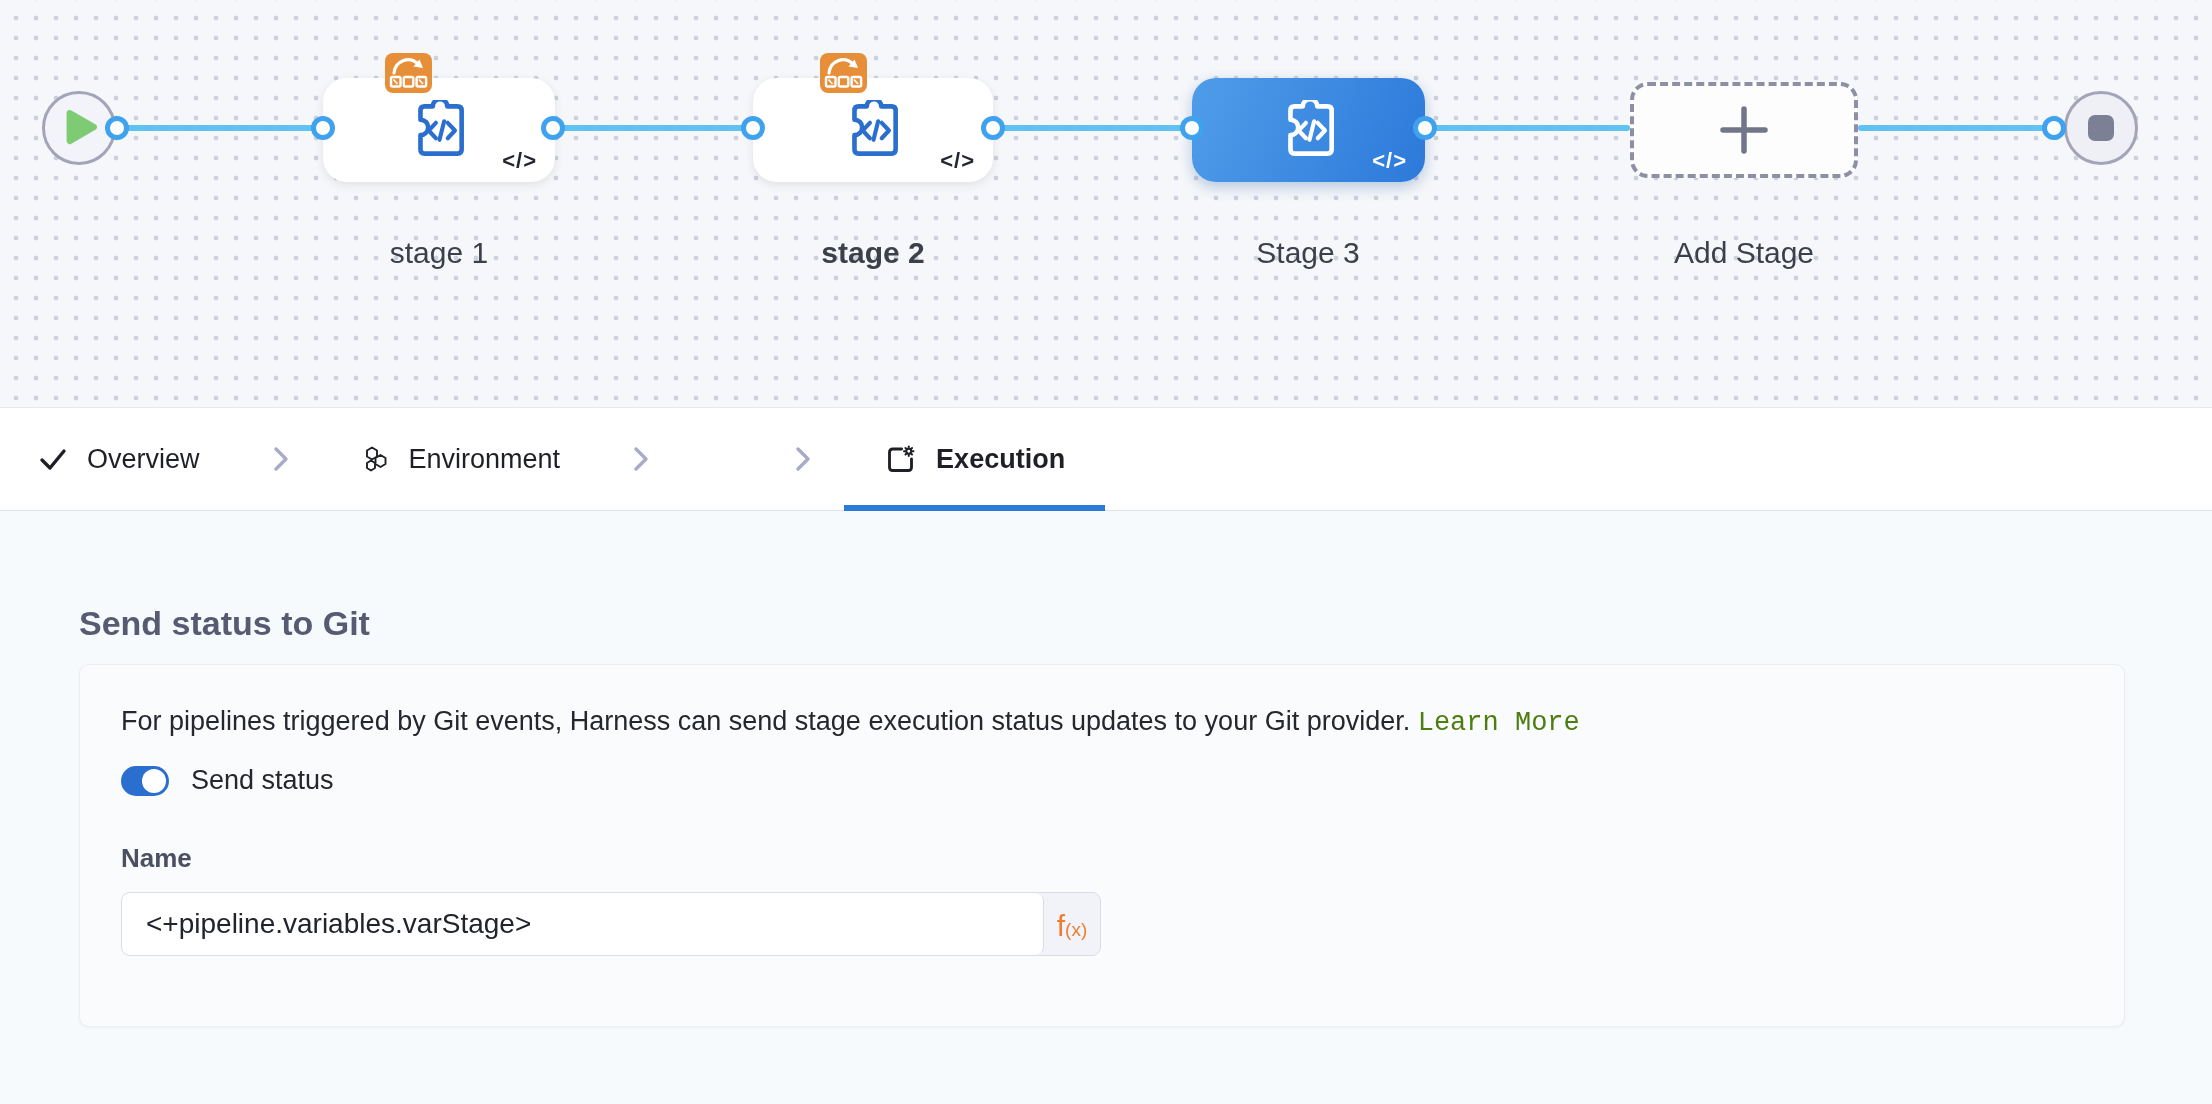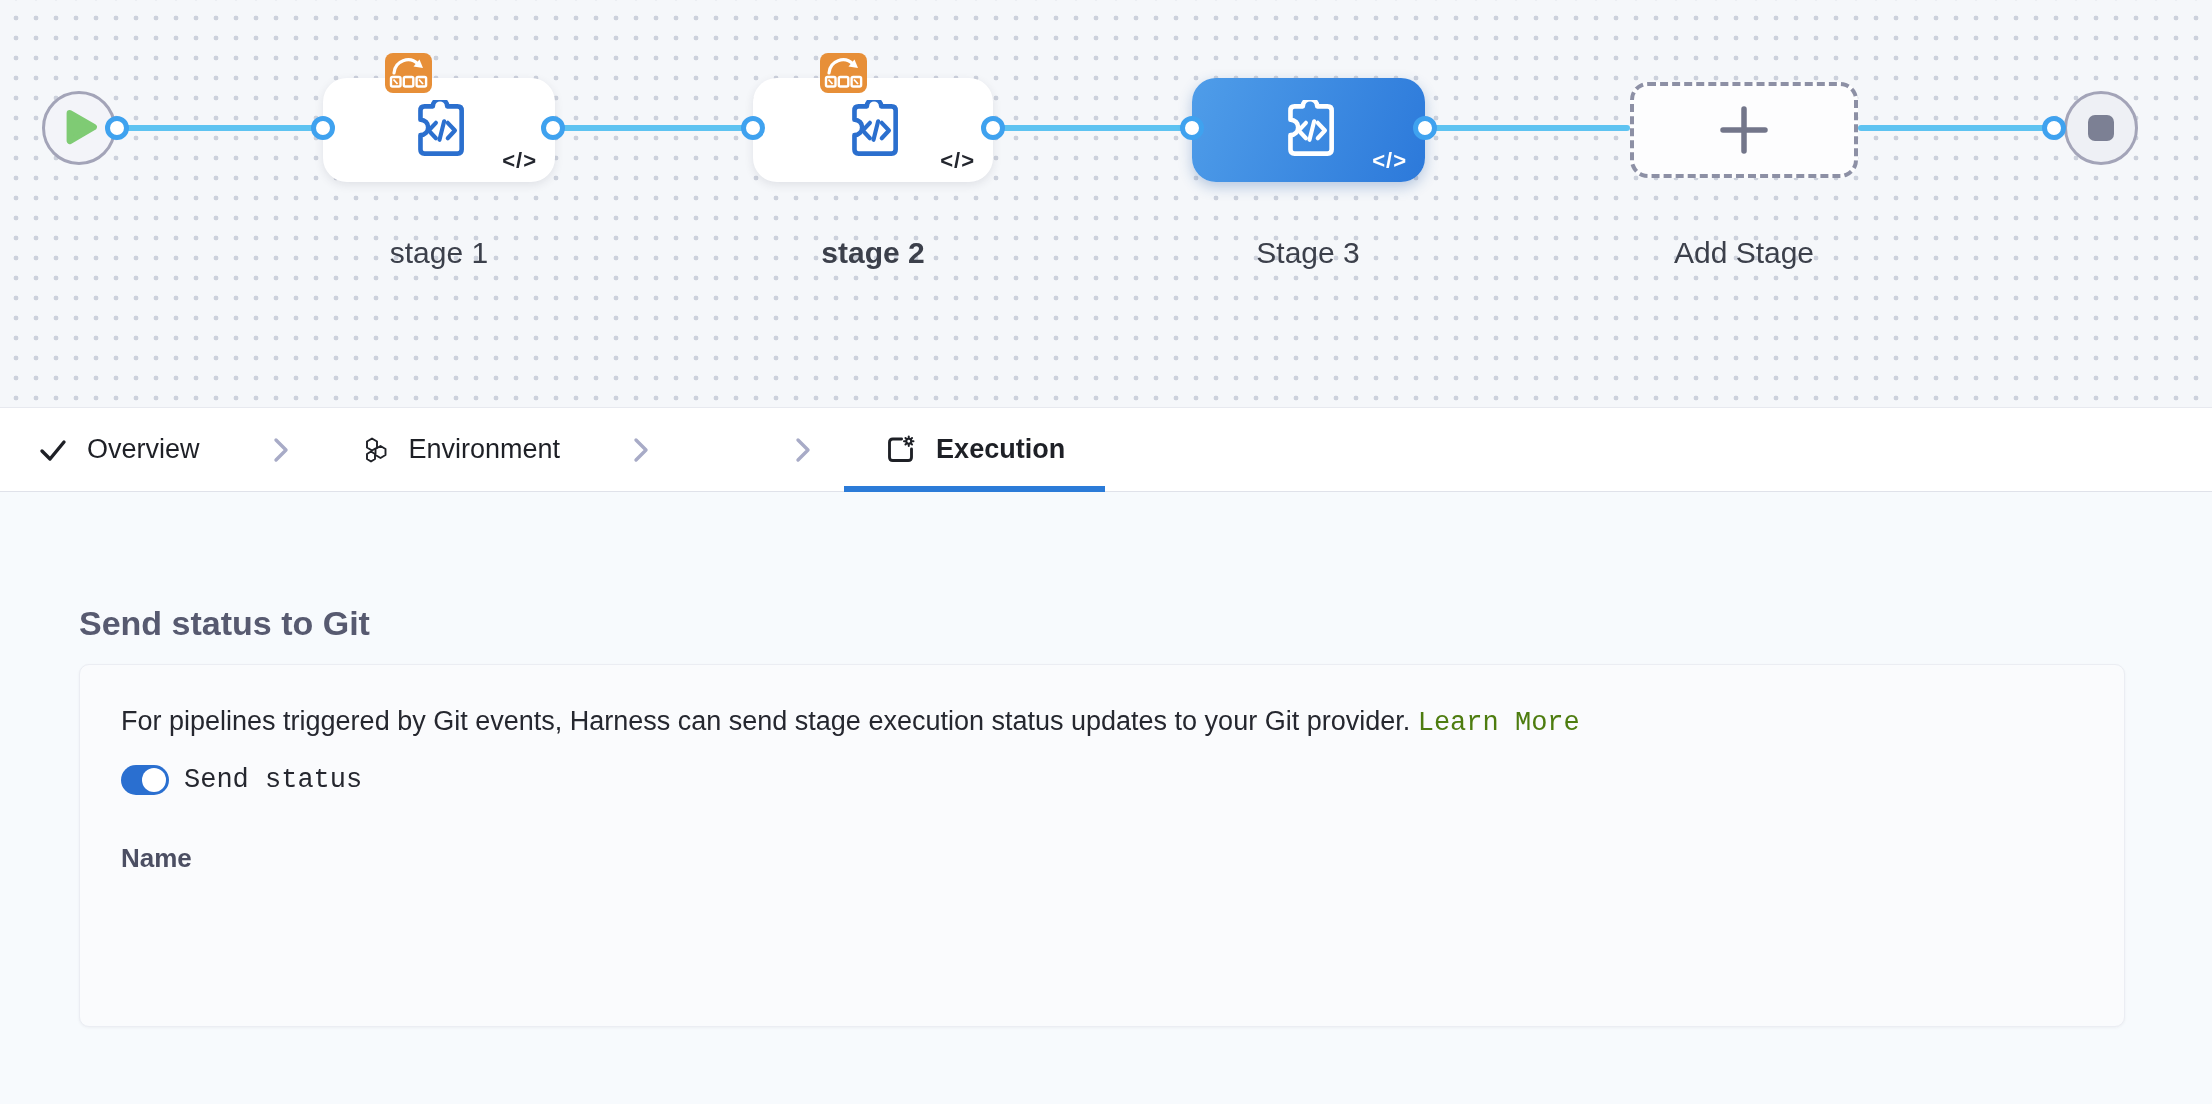--- a/index.html
+++ b/index.html
@@ -47,21 +47,21 @@
     background:#fdfdfe;border:4px dashed #8d90a5;z-index:3;cursor:pointer;
     display:flex;align-items:center;justify-content:center;
   }
   .stage-label{
     position:absolute;top:236px;transform:translateX(-50%);
     font-size:30px;color:#3c404b;white-space:nowrap;z-index:2;
   }
 
   
   .tabbar{
-    position:absolute;left:0;top:407px;width:2212px;height:85px;background:#ffffff;
+    position:absolute;left:0;top:407px;width:2212px;height:104px;background:#ffffff;
     border-top:1px solid #e7e9ef;border-bottom:1px solid #e0e2ea;
     display:flex;align-items:center;padding-left:38px;z-index:10;
   }
   .tab{
     position:relative;height:100%;display:flex;align-items:center;gap:19px;
     cursor:pointer;font-size:27px;color:#1e2026;white-space:nowrap;
   }
   .tab.active{font-weight:700;}
   .tab-underline{
     position:absolute;left:-40px;right:-40px;bottom:-1px;height:6px;background:#2b7bd8;
@@ -73,21 +73,21 @@
   .panel-heading{
     position:absolute;left:79px;top:111px;font-size:34px;font-weight:700;color:#575a70;
   }
   .panel-card{
     position:absolute;left:79px;top:171px;width:2046px;height:363px;
     background:#fafbfd;border:1px solid #ebedf3;border-radius:10px;
     box-shadow:0 1px 3px rgba(40,41,61,0.05);
   }
   .desc-row{position:absolute;left:41px;top:41px;font-size:27px;color:#25272f;white-space:nowrap;}
   .learn-more{color:#4d7c0f;cursor:pointer;text-decoration:none;font-family:Liberation Mono, monospace;}
-  .toggle-row{position:absolute;left:41px;top:100px;display:flex;align-items:center;gap:15px;font-family:Liberation Mono, monospace;}
+  .toggle-row{position:absolute;left:41px;top:100px;display:flex;align-items:center;gap:22px;}
   .toggle{
     position:relative;width:48px;height:30px;border-radius:15px;background:#2a6fd0;cursor:pointer;flex:0 0 auto;
   }
   .toggle-knob{position:absolute;right:3px;top:3px;width:24px;height:24px;border-radius:50%;background:#ffffff;}
   .toggle-label{font-size:27px;color:#25272f;}
   .name-label{position:absolute;left:41px;top:178px;font-size:26px;font-weight:700;color:#4c4f63;}
   .input-group{
     position:absolute;left:41px;top:227px;width:980px;height:64px;
     border:1px solid #dadce6;border-radius:9px;background:#f2f3f9;
     display:flex;align-items:stretch;overflow:hidden;
@@ -267,16 +267,23 @@
 
       <div class="toggle-row">
         <div class="toggle">
           <div class="toggle-knob"></div>
         </div>
         <span class="toggle-label">Send status</span>
       </div>
 
       <div class="name-label">Name</div>
 
+      <div class="input-group">
+        <input class="text-input" type="text" value="&lt;+pipeline.variables.varStage&gt;" style="">
+        <div class="fx-btn">
+          <span class="fx-f">f</span>
+            <span class="fx-sub">(x)</span>
+        </div>
+      </div>
     </div>
   </div>
 
 </div>
 
 </body></html>

